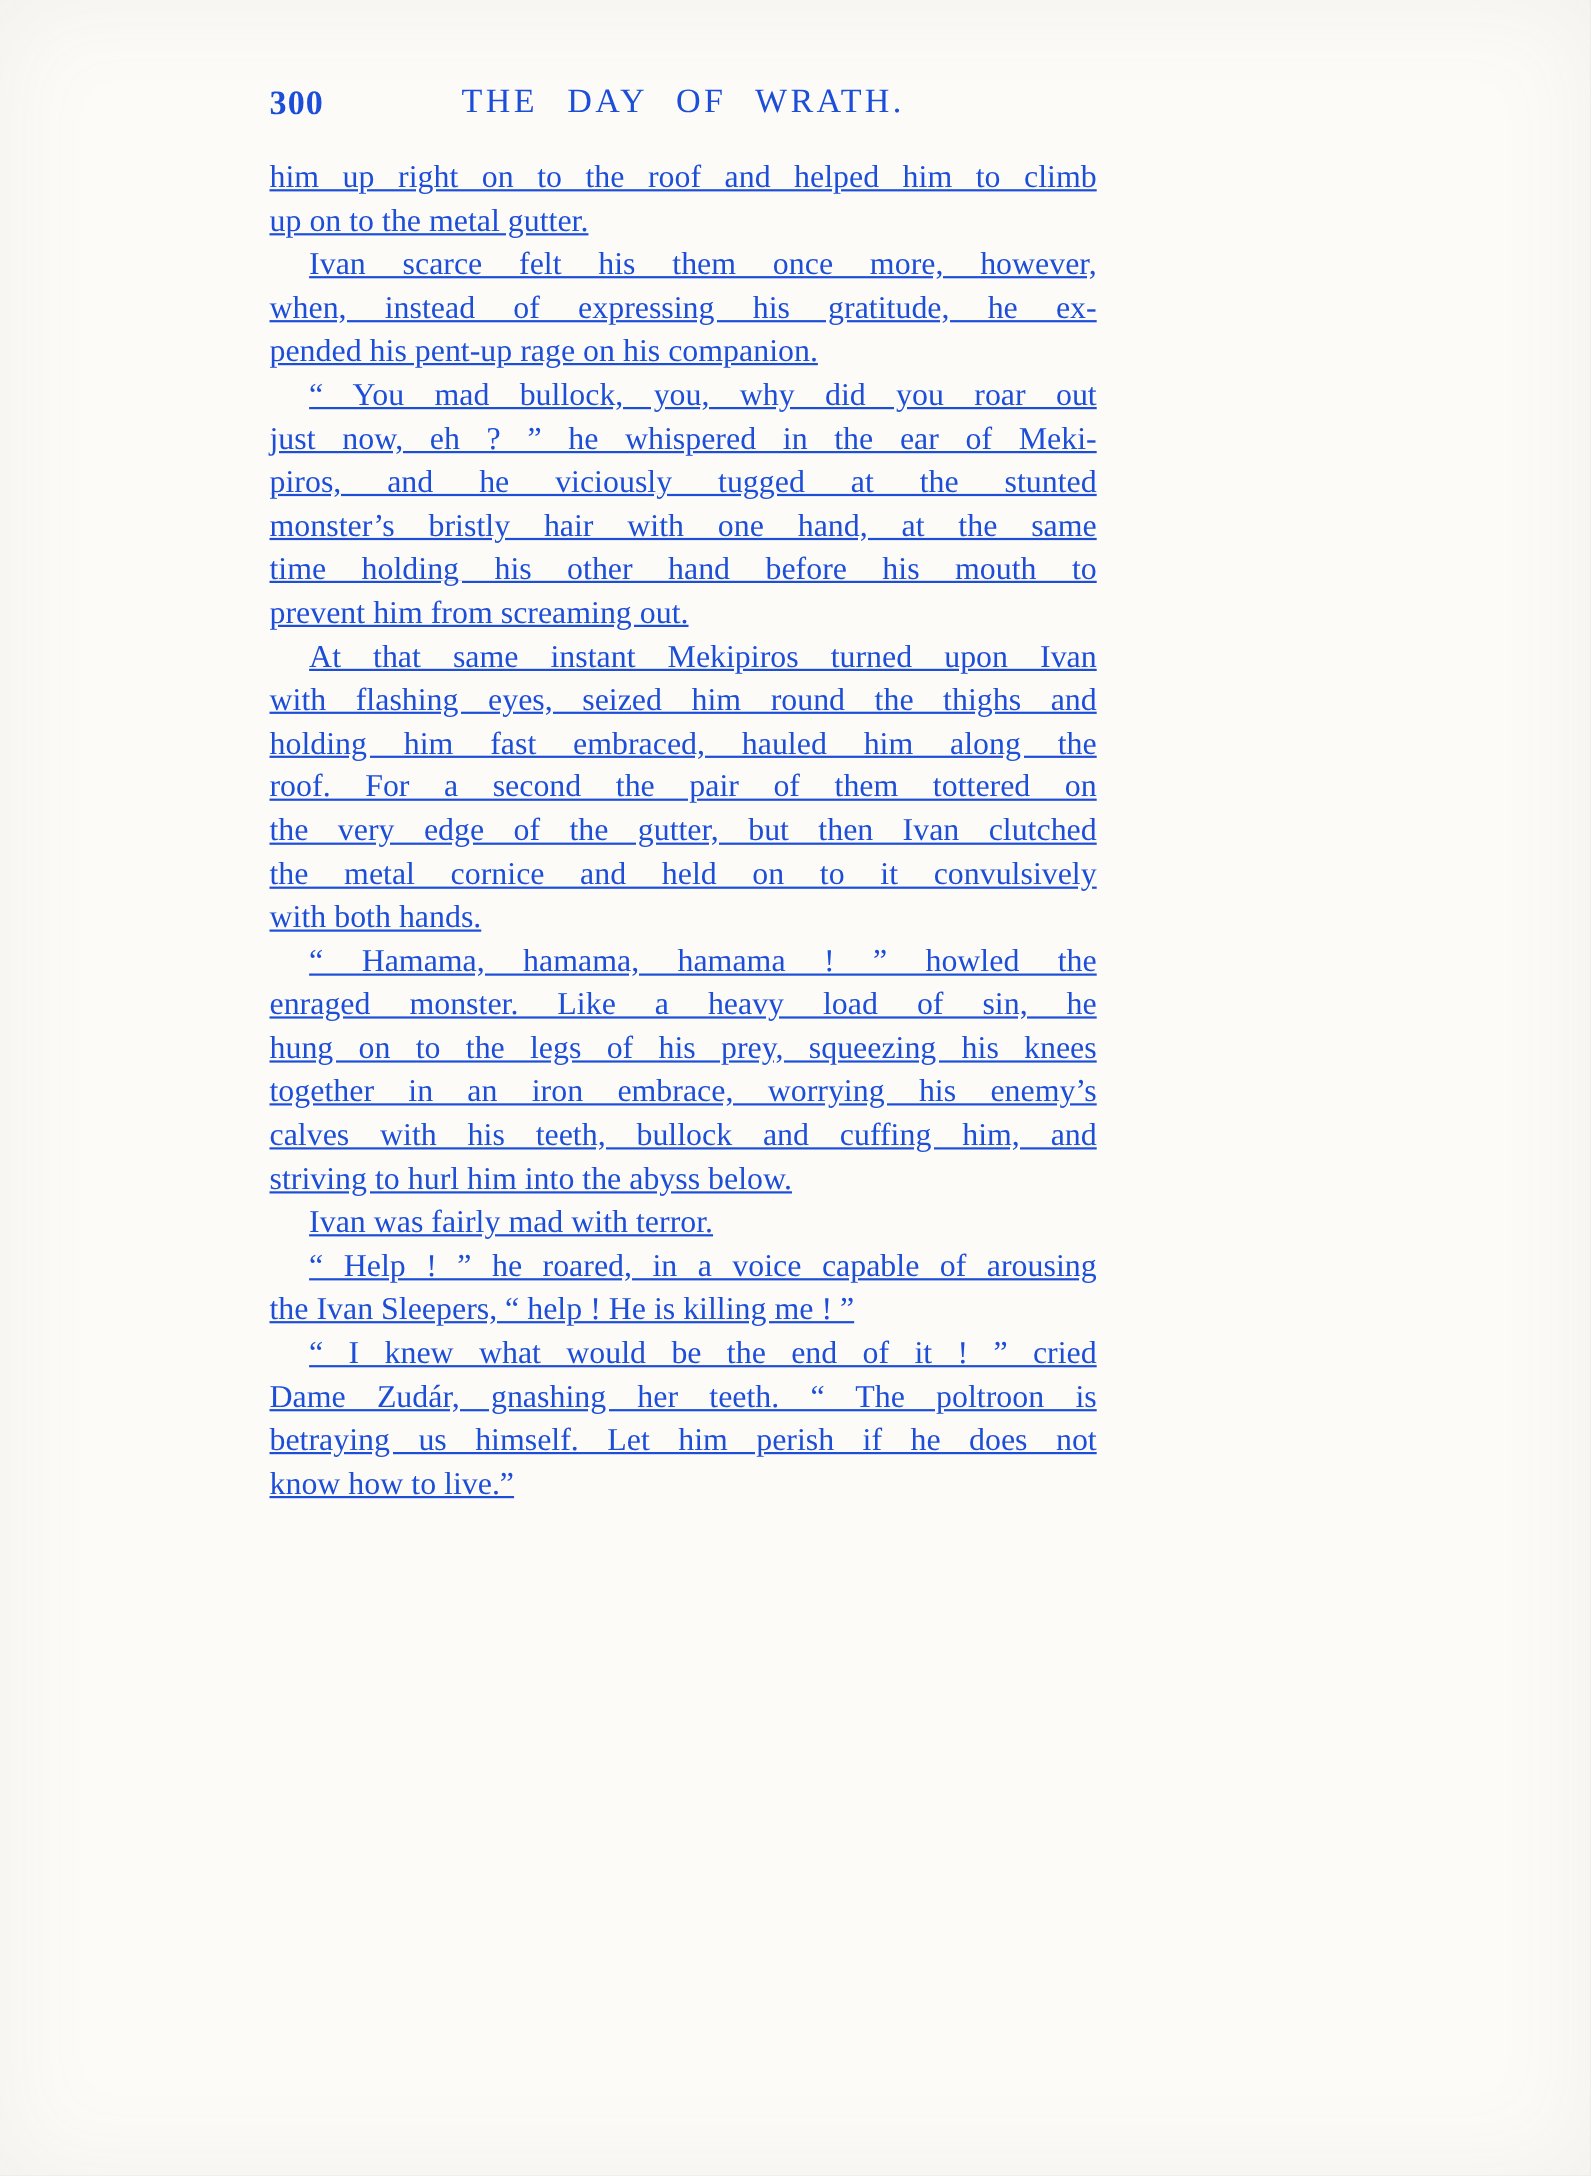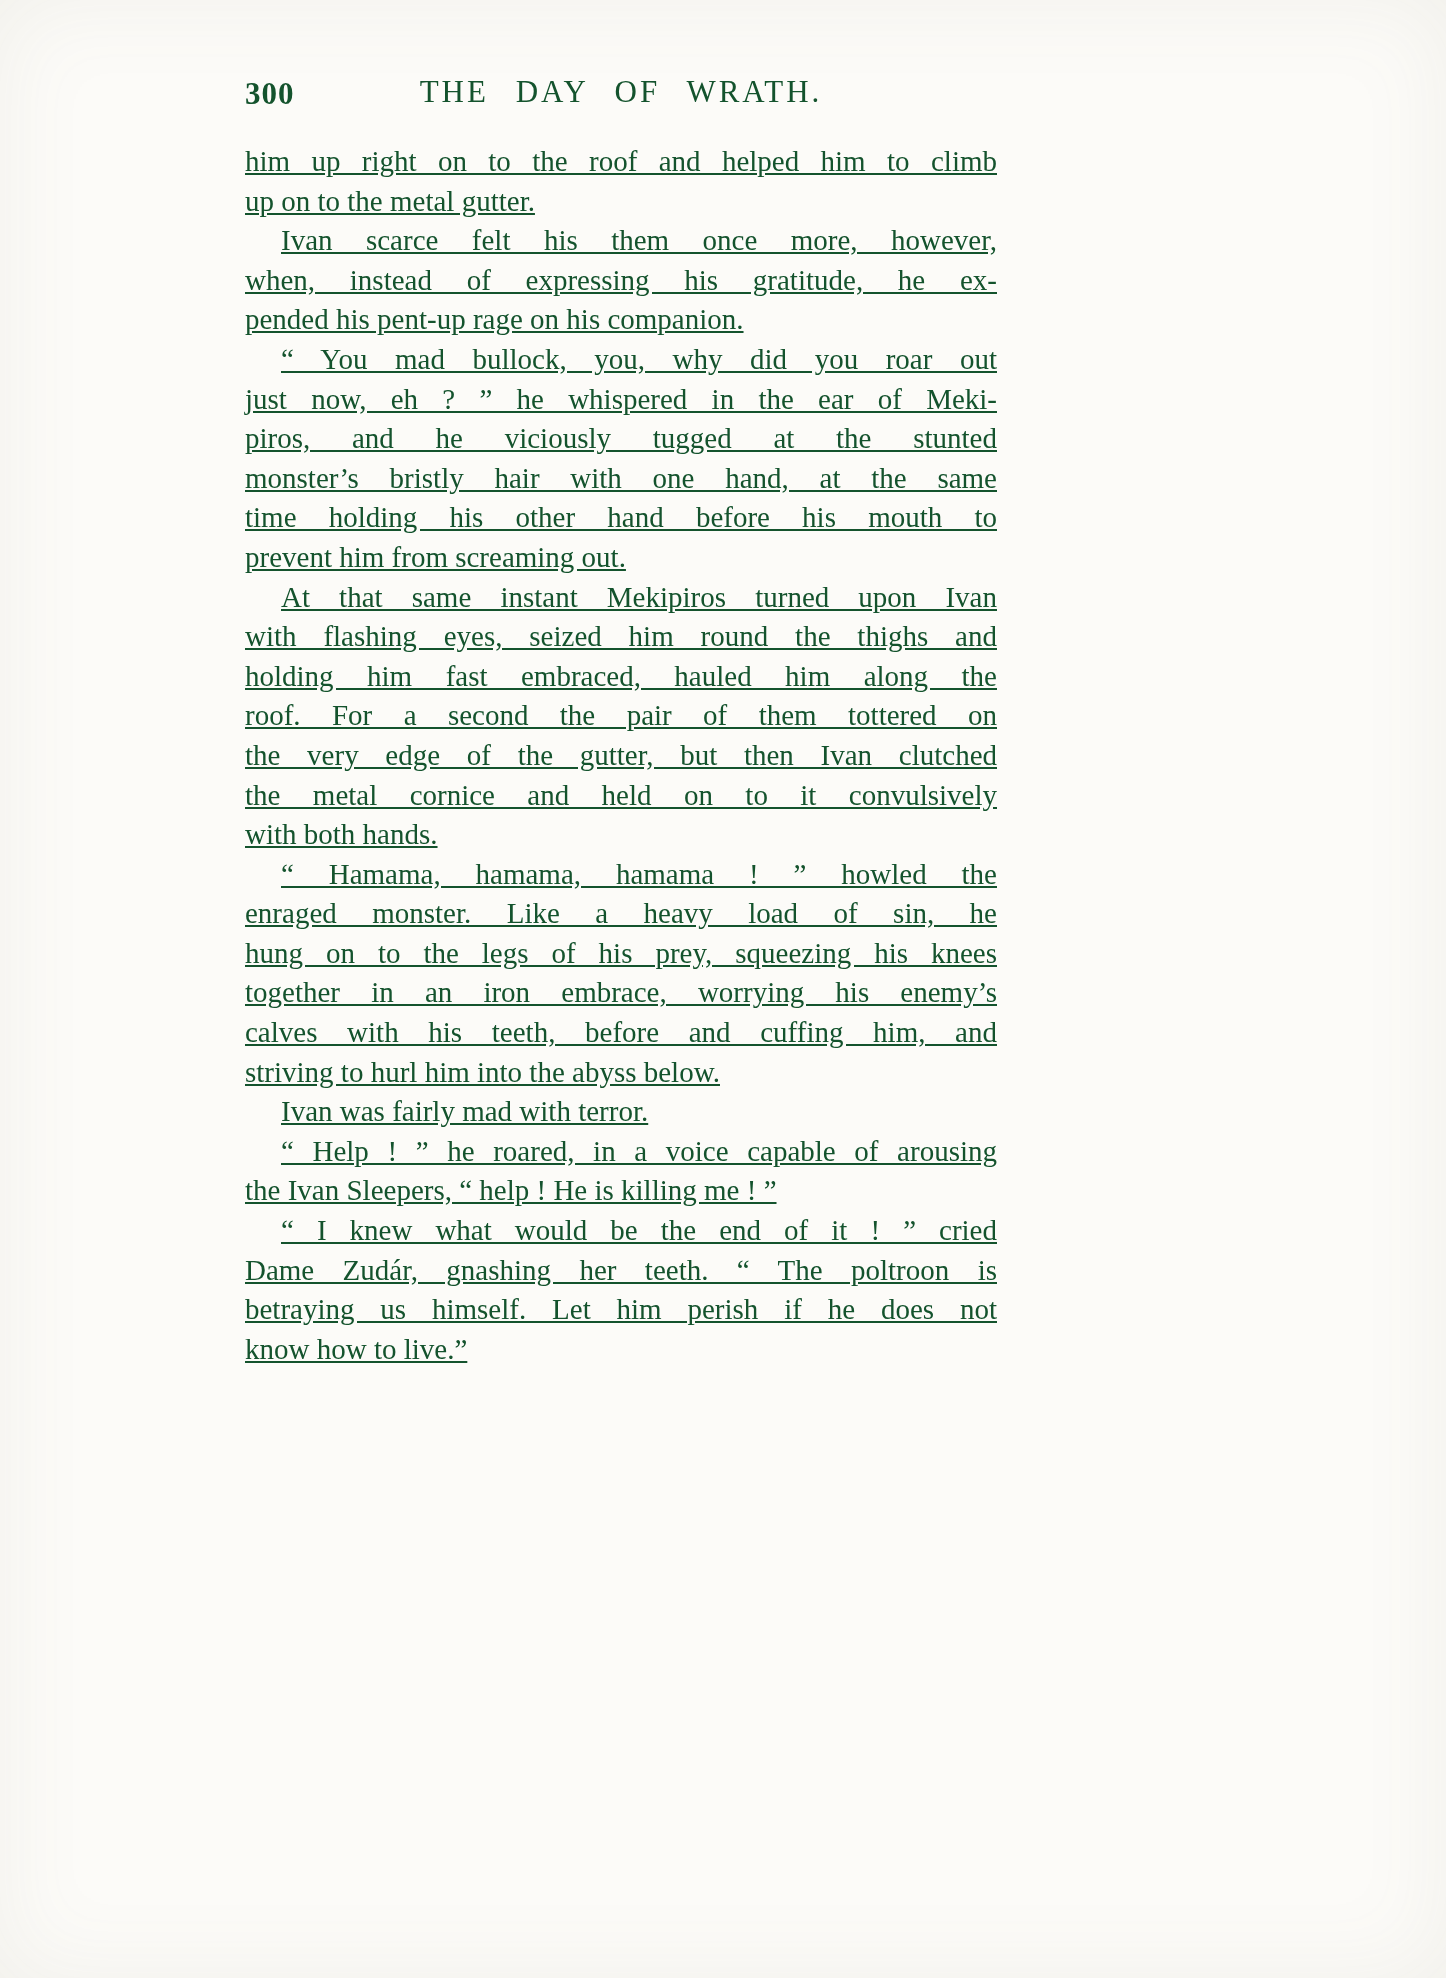--- a/index.html
+++ b/index.html
@@ -8,21 +8,21 @@
     background: #e8e6e2;
   }
   .page {
     position: relative;
     width: 1446px;
     height: 1978px;
     margin: 0 auto;
     background: #fcfbf8;
     box-shadow: inset 0 0 90px rgba(120,110,95,0.08);
     font-family: "Liberation Serif", "DejaVu Serif", serif;
-    color: #14532d;
+    color: #1d4ed8;
     overflow: hidden;
   }
   .header {
     position: absolute;
     top: 74px;
     left: 245px;
     width: 752px;
     height: 44px;
   }
   .page-number {
@@ -95,21 +95,21 @@
         <div class="line">roof. For a second the pair of them tottered on</div>
         <div class="line">the very edge of the gutter, but then Ivan clutched</div>
         <div class="line">the metal cornice and held on to it convulsively</div>
         <div class="line last">with both hands.</div>
       </div>
       <div class="para indent">
         <div class="line">“ Hamama, hamama, hamama ! ” howled the</div>
         <div class="line">enraged monster. Like a heavy load of sin, he</div>
         <div class="line">hung on to the legs of his prey, squeezing his knees</div>
         <div class="line">together in an iron embrace, worrying his enemy’s</div>
-        <div class="line">calves with his teeth, before and cuffing him, and</div>
+        <div class="line">calves with his teeth, bullock and cuffing him, and</div>
         <div class="line last">striving to hurl him into the abyss below.</div>
       </div>
       <div class="para indent">
         <div class="line last">Ivan was fairly mad with terror.</div>
       </div>
       <div class="para indent">
         <div class="line">“ Help ! ” he roared, in a voice capable of arousing</div>
         <div class="line last">the Ivan Sleepers, “ help !  He is killing me ! ”</div>
       </div>
       <div class="para indent">

